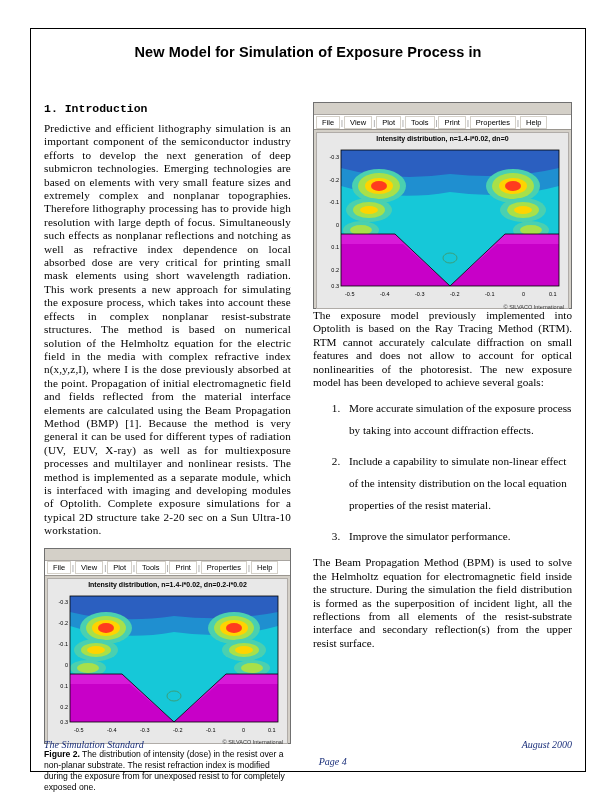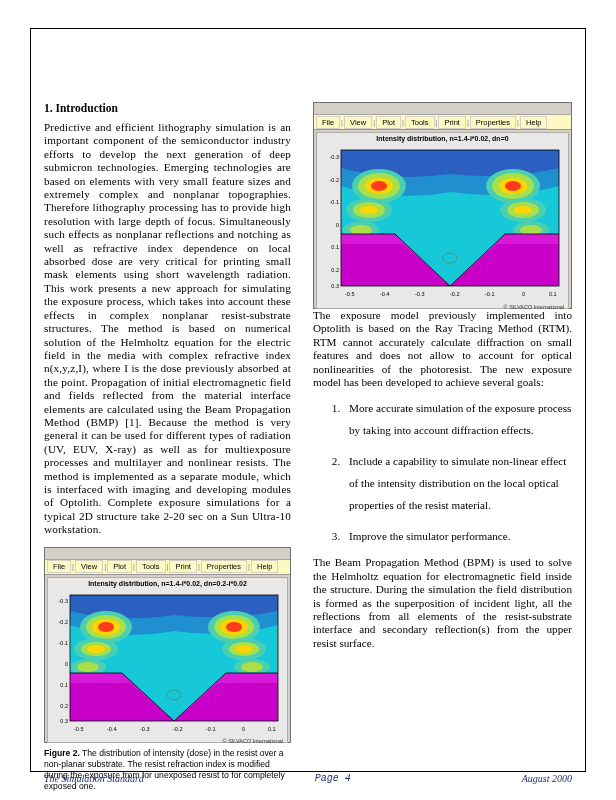--- a/index.html
+++ b/index.html
@@ -58,21 +58,21 @@
     top: 0;
     width: 247px;
   }
   .col-right {
     position: absolute;
     left: 269px;
     top: 0;
     width: 259px;
   }
   h2.section {
-    font-family: Liberation Serif, serif;
+    font-family: Liberation Mono, monospace;
     font-weight: bold;
     font-size: 11.5px;
     margin: 0 0 7px 0;
     color: #000;
   }
   p.body {
     font-family: "Liberation Serif", serif;
     font-size: 11.2px;
     line-height: 13.4px;
     text-align: justify;
@@ -107,21 +107,21 @@
   }
   .titlebar {
     height: 11px;
     background: #d4d0c8;
     border-bottom: 1px solid #a8a4a0;
   }
   .menubar {
     display: flex;
     align-items: center;
     height: 14px;
-    background: #fef9c3;
+    background: #ffffff;
     border-bottom: 1px solid #9a9690;
     font-family: "Liberation Sans", sans-serif;
     font-size: 7.5px;
     color: #000;
     padding: 0 2px;
   }
   .menubar .mi {
     padding: 1px 5px;
     border: 1px solid #d4d0c8;
   }
@@ -169,32 +169,32 @@
     left: 44px;
     bottom: 16px;
     width: 528px;
     font-family: "Liberation Serif", serif;
     font-style: italic;
     font-size: 10px;
     color: #1a2f7a;
     display: flex;
     justify-content: center;
   }
-  .footer .mid { margin: 0 auto; font-family: Liberation Mono, monospace; }
+  .footer .mid { margin: 17px auto; }
 </style>
 </head>
 <body>
 
 <div class="page">
   <div class="frame"></div>
 
   <div class="inner">
 
     <div class="title">
-      <br>
+      <span>New Model for Simulation of Exposure Process in</span><br>
     </div>
 
     <div class="cols">
 
       <div class="col-left">
         <h2 class="section">1. Introduction</h2>
         <p class="body lead">Predictive and efficient lithography simulation is an important component of the semiconductor industry efforts to develop the next generation of deep submicron technologies. Emerging technologies are based on elements with very small feature sizes and extremely complex and nonplanar topographies. Therefore lithography processing has to provide high resolution with large depth of focus. Simultaneously such effects as nonplanar reflections and notching as well as refractive index dependence on local absorbed dose are very critical for printing small mask elements using short wavelength radiation. This work presents a new approach for simulating the exposure process, which takes into account these effects in complex nonplanar resist-substrate structures. The method is based on numerical solution of the Helmholtz equation for the electric field in the media with complex refractive index n(x,y,z,I), where I is the dose previously absorbed at the point. Propagation of initial electromagnetic field and fields reflected from the material interface elements are calculated using the Beam Propagation Method (BMP) [1]. Because the method is very general it can be used for different types of radiation (UV, EUV, X-ray) as well as for multiexposure processes and multilayer and nonlinear resists. The method is implemented as a separate module, which is interfaced with imaging and developing modules of Optolith. Complete exposure simulations for a typical 2D structure take 2-20 sec on a Sun Ultra-10 workstation.</p>
 
         <div style="margin-top:10px;">
           <div class="figwin" style="width:247px;height:196px;">
@@ -368,21 +368,21 @@
               <div class="credit">© SILVACO International</div>
             </div>
           </div>
         </div>
 
 
         <p class="body">The exposure model previously implemented into Optolith is based on the Ray Tracing Method (RTM). RTM cannot accurately calculate diffraction on small features and does not allow to account for optical nonlinearities of the photoresist. The new exposure model has been developed to achieve several goals:</p>
 
         <ol class="goals">
           <li>More accurate simulation of the exposure process by taking into account diffraction effects.</li>
-          <li>Include a capability to simulate non-linear effect of the intensity distribution on the local optical properties of the resist material.</li>
+          <li>Include a capability to simulate non-linear effect of the intensity distribution on the local equation properties of the resist material.</li>
           <li>Improve the simulator performance.</li>
         </ol>
 
         <p class="body">The Beam Propagation Method (BPM) is used to solve the Helmholtz equation for electromagnetic field inside the structure. During the simulation the field distribution is formed as the superposition of incident light, all the reflections from all elements of the resist-substrate interface and secondary reflection(s) from the upper resist surface.</p>
       </div>
 
     </div>
   </div>
 
   <div class="footer">

